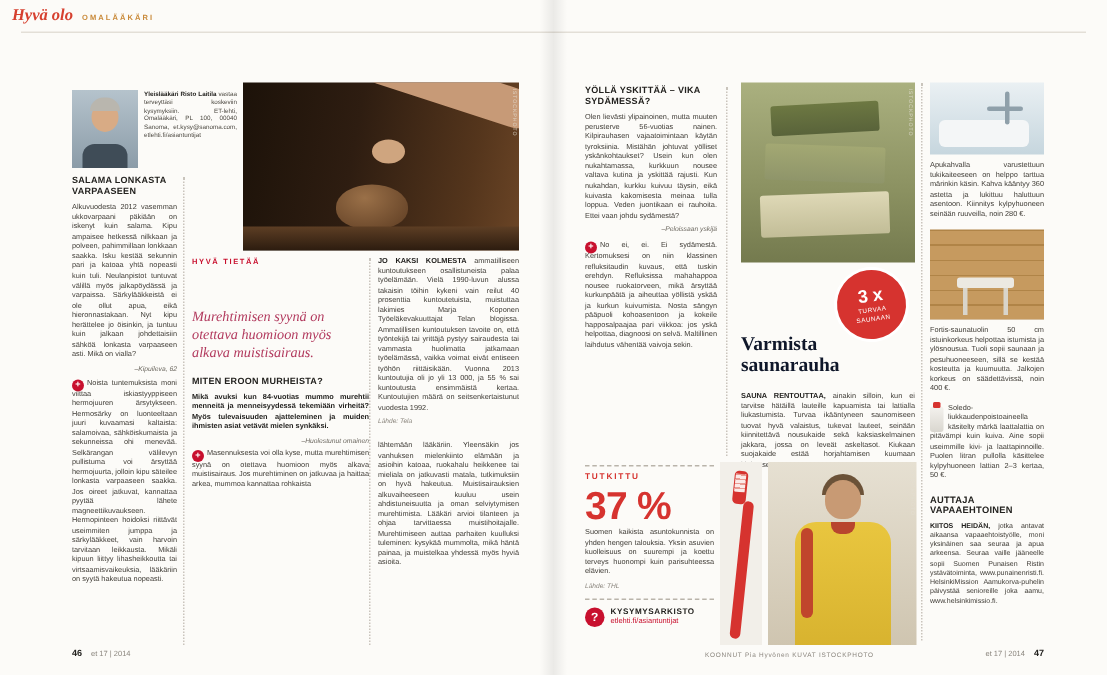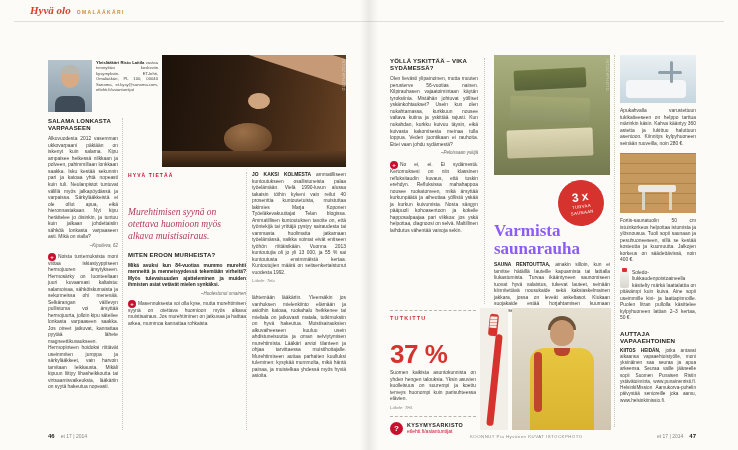--- a/index.html
+++ b/index.html
@@ -10,21 +10,21 @@
   .hairline{height:0;border-top:1px solid #e3dfd7;}
   .sec-head{font-size:6px;font-weight:bold;color:#23221f;letter-spacing:.2px;line-height:1.2;}
   .body-text{font-size:4.9px;line-height:1.33;text-align:justify;color:#403d37;}
   .small-bio{font-size:4.2px;line-height:1.3;text-align:justify;color:#4a473f;}
   .lead{font-weight:bold;color:#23221f;}
   .q-bold{font-weight:bold;color:#23221f;}
   .sig{font-size:4.5px;font-style:italic;text-align:right;color:#6b675f;margin-top:2px;}
   .kicker{font-size:5px;font-weight:bold;letter-spacing:1.1px;color:#c8102e;}
   .feature-title{font-family:"Liberation Serif",serif;font-size:15px;font-weight:bold;line-height:1.03;color:#1d1c1a;margin-top:3px;}
   .pullquote{font-family:"Liberation Serif",serif;font-style:italic;font-size:9.5px;line-height:1.28;color:#b23a5e;}
-  .sauna-title{font-family:"Liberation Serif",serif;font-size:17px;font-weight:bold;line-height:1.08;color:#8b5cf6;}
+  .sauna-title{font-family:"Liberation Serif",serif;font-size:13px;font-weight:bold;line-height:1.08;color:#0f172a;}
   .source{font-size:4.4px;font-style:italic;color:#8a857d;margin-top:2px;}
   .stat-number{font-size:26px;font-weight:bold;color:#d6332f;letter-spacing:-.5px;line-height:1;}
   .tut-label{font-size:5.5px;font-weight:bold;color:#d6332f;letter-spacing:1.2px;}
   .vol-head{font-size:6.2px;font-weight:bold;color:#23221f;line-height:1.2;letter-spacing:.2px;}
   .vcredit{position:absolute;right:1px;top:4px;writing-mode:vertical-rl;font-size:3.5px;letter-spacing:.6px;color:#e3ded2;opacity:.8;}
   .dashed{border-top:1px dashed #b9b4aa;height:0;}
   .dotv{border-left:1px dotted #c9c4bc;width:0;}
   .answer-icon{display:inline-block;width:8px;height:8px;border-radius:50%;background:#c8102e;color:#fff;font-size:6px;line-height:8px;text-align:center;vertical-align:-1.5px;margin-right:2px;font-weight:bold;}
   .archive-icon{width:13px;height:13px;border-radius:50%;background:#c8102e;color:#fff;font-weight:bold;font-size:8px;line-height:13px;text-align:center;flex:0 0 13px;}
   .arc-label{font-size:5.4px;font-weight:bold;color:#23221f;letter-spacing:.4px;}
@@ -37,21 +37,21 @@
   .footer-page{font-size:6px;font-weight:bold;color:#23221f;}
   .credits{font-size:4.3px;letter-spacing:.5px;color:#8a857d;}
   .bottle{float:left;width:9px;height:17px;margin:1px 3px 1px 0;background:linear-gradient(#f4f2ee,#d9d6cf);border-radius:2px;position:relative;}
   .bottle-cap{position:absolute;top:-3px;left:2px;width:5px;height:4px;background:#d6332f;border-radius:1px;}
 </style>
 </head>
 <body>
 
 <div class="spread">
 
-  <div class="abs" style="left:30px;top:4px;display:flex;align-items:baseline;gap:6px;">
+  <div class="abs" style="left:8px;top:4px;display:flex;align-items:baseline;gap:6px;">
     <span class="brand">Hyvä olo</span>
     <span class="section-tag">OMALÄÄKÄRI</span>
   </div>
   <div class="abs hairline" style="left:14px;top:21px;width:710px;"></div>
 
   <div class="abs" style="left:360px;top:0;width:18px;height:450px;background:linear-gradient(to right,rgba(0,0,0,0),rgba(0,0,0,.07),rgba(0,0,0,0));"></div>
 
   <div class="img" style="left:48px;top:60px;width:44px;height:52px;background:linear-gradient(#b5c3cc,#8b9ca8);">
     <div style="position:absolute;left:13px;top:8px;width:18px;height:20px;background:#d8ab85;border-radius:50%;"></div>
     <div style="position:absolute;left:12px;top:5px;width:20px;height:9px;background:#b9b6ae;border-radius:10px 10px 0 0;"></div>
@@ -106,21 +106,21 @@
     <div class="body-text" style="margin-top:4px;">Olen lievästi ylipainoinen, mutta muuten perusterve 56-vuotias nainen. Kilpirauhasen vajaatoimintaan käytän tyroksiinia. Mistähän johtuvat yölliset yskänkohtaukset? Usein kun olen nukahtamassa, kurkkuun nousee valtava kutina ja yskittää rajusti. Kun nukahdan, kurkku kuivuu täysin, eikä kuivasta kakomisesta meinaa tulla loppua. Veden juontikaan ei rauhoita. Ettei vaan johdu sydämestä?</div>
     <div class="sig">–Peloissaan yskijä</div>
     <div class="body-text" style="margin-top:6px;">
       <span class="answer-icon">+</span><span>No ei, ei. Ei sydämestä. Kertomuksesi on niin klassinen refluksitaudin kuvaus, että tuskin erehdyn. Refluksissa mahahappoa nousee ruokatorveen, mikä ärsyttää kurkunpäätä ja aiheuttaa yöllistä yskää ja kurkun kuivumista. Nosta sängyn pääpuoli kohoasentoon ja kokeile happosalpaajaa pari viikkoa: jos yskä helpottaa, diagnoosi on selvä. Maltillinen laihdutus vähentää vaivoja sekin.</span>
     </div>
   </div>
 
   <div class="abs" style="left:390px;top:310px;width:86px;">
     <div class="dashed"></div>
     <div class="tut-label" style="margin-top:4px;">TUTKITTU</div>
-    <div class="stat-number" style="margin-top:20px;">37 %</div>
+    <div class="stat-number" style="margin-top:3px;">37 %</div>
     <div class="body-text" style="margin-top:3px;">Suomen kaikista asuntokunnista on yhden hengen talouksia. Yksin asuvien kuolleisuus on suurempi ja koettu terveys huonompi kuin parisuhteessa elävien.</div>
     <div class="source">Lähde: THL</div>
     <div class="dashed" style="margin-top:6px;"></div>
     <div style="margin-top:5px;display:flex;gap:4px;align-items:center;">
       <div class="archive-icon">?</div>
       <div>
         <div class="arc-label">KYSYMYSARKISTO</div>
         <div class="arc-url">etlehti.fi/asiantuntijat</div>
       </div>
     </div>

